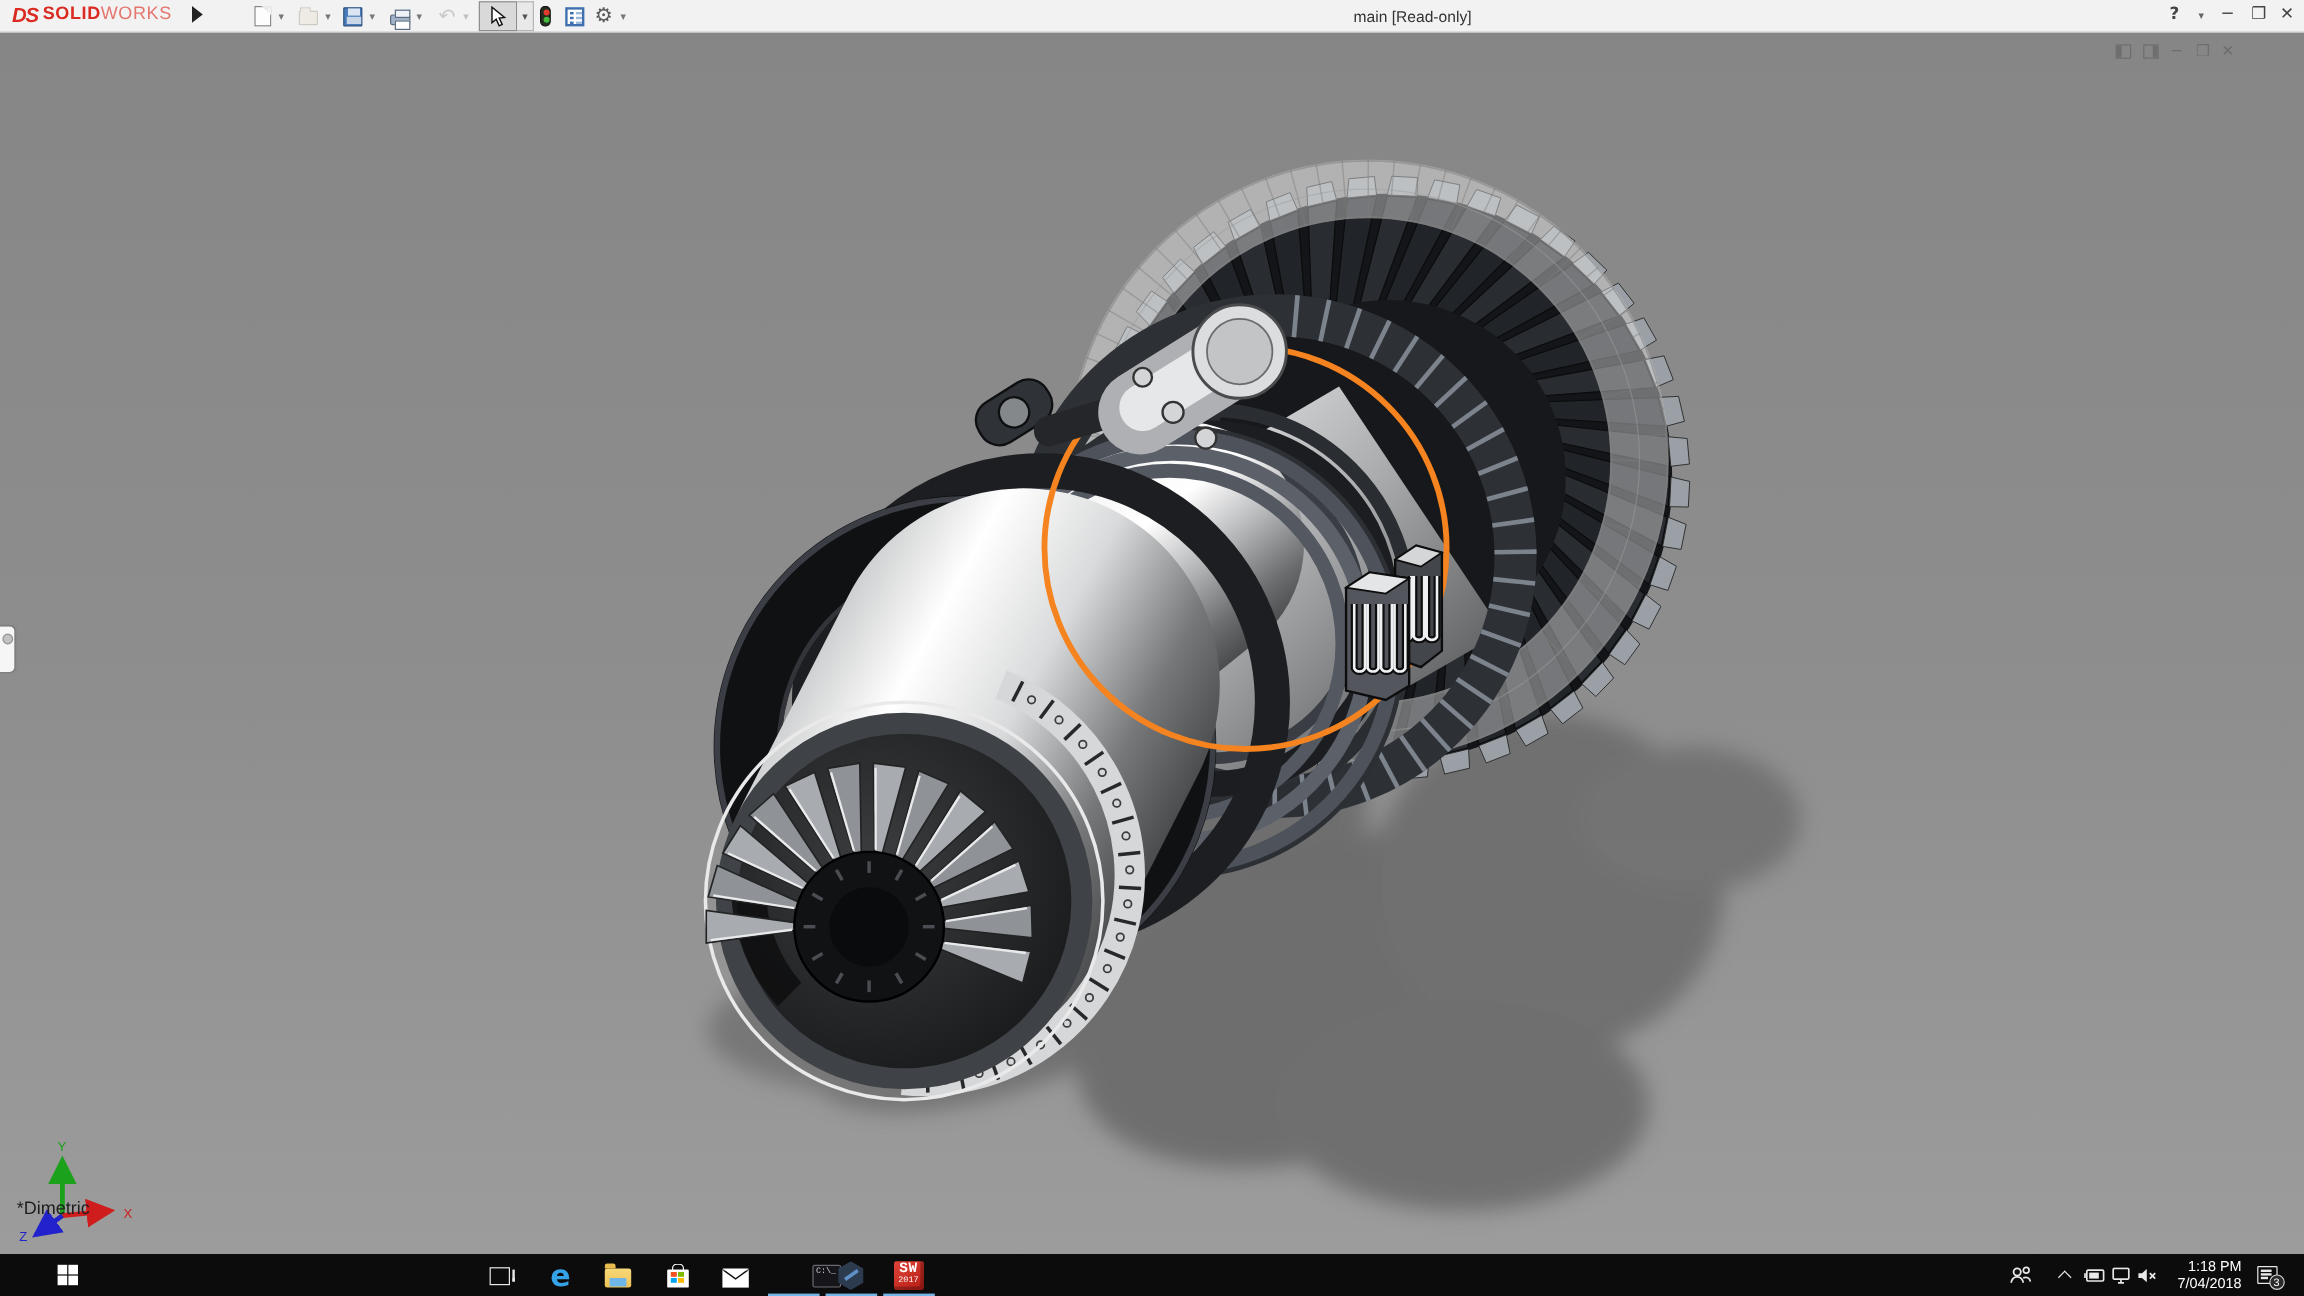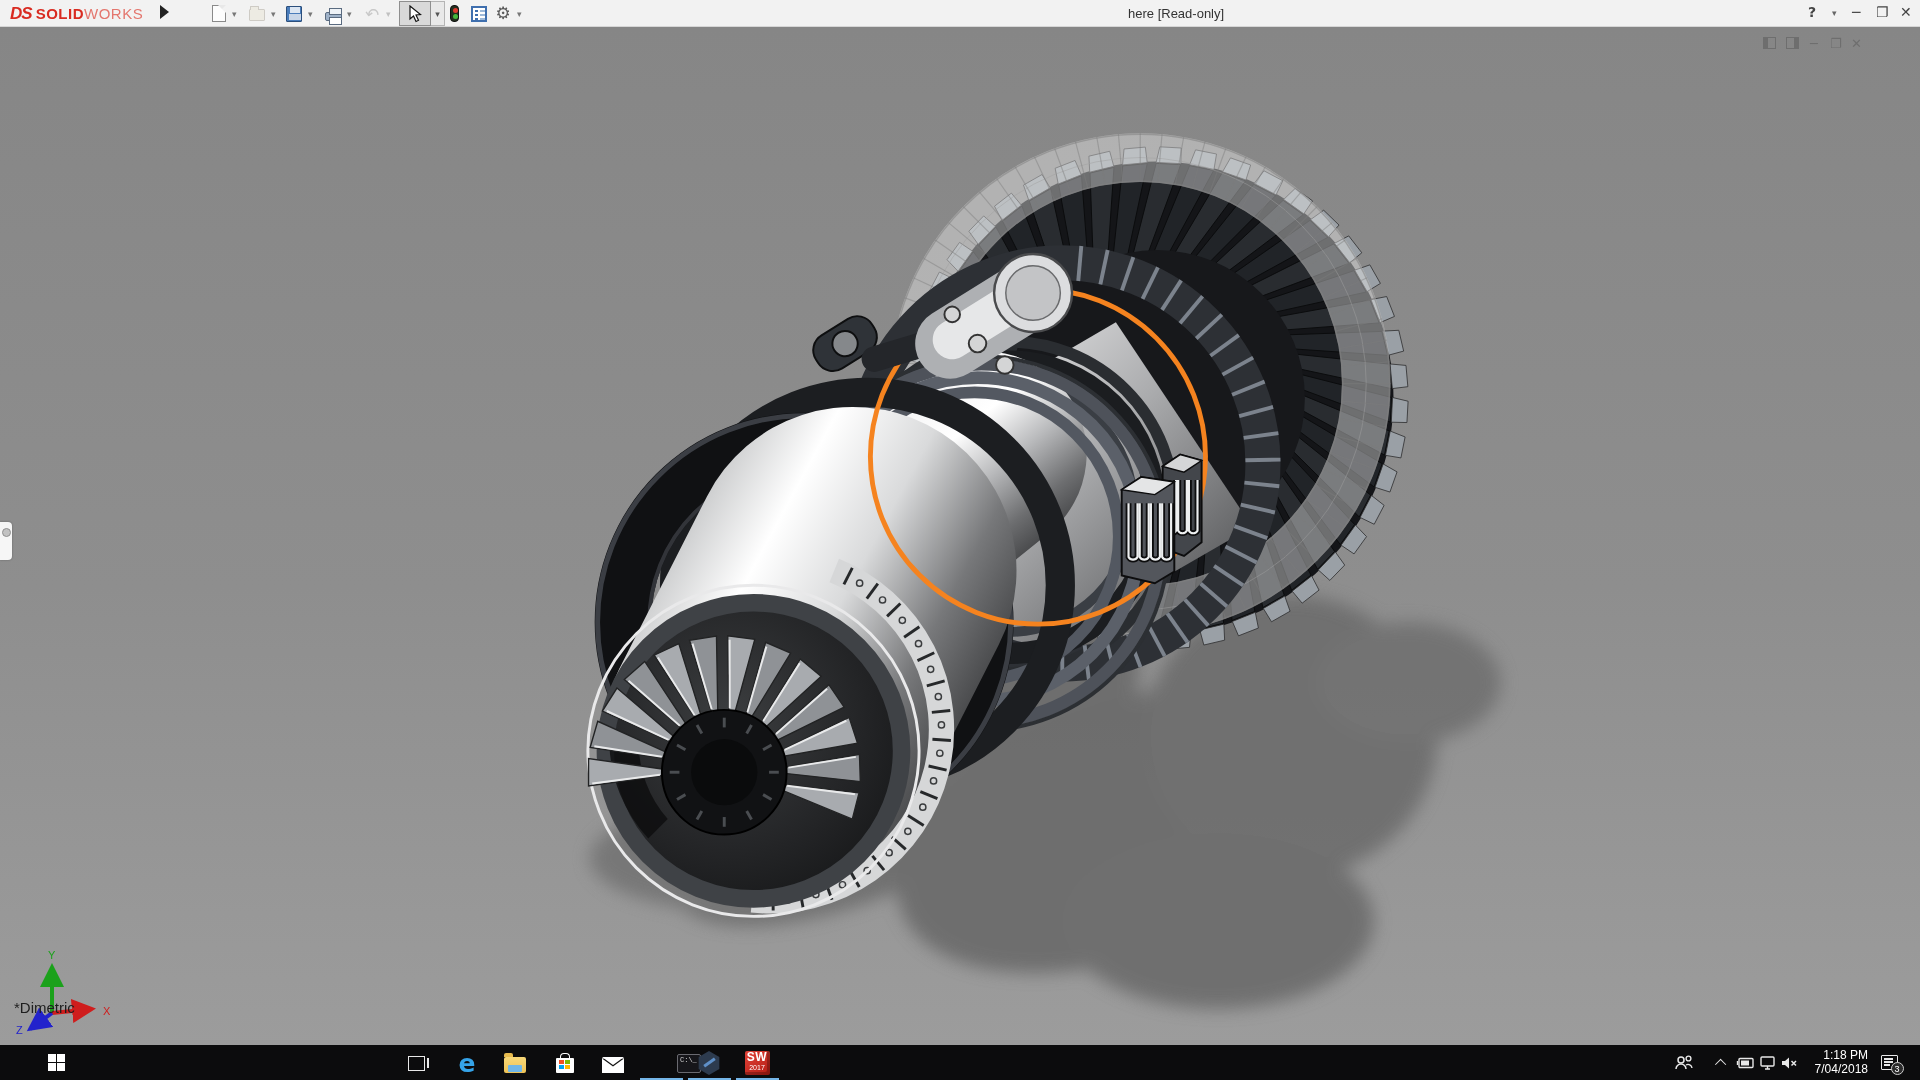--- a/index.html
+++ b/index.html
@@ -1,20 +1,20 @@
 <!DOCTYPE html>
 <html><head>
 <meta charset="utf-8">
 <style>
   * { margin:0; padding:0; box-sizing:border-box; }
   html,body { width:1920px; height:1080px; overflow:hidden; font-family:"Liberation Sans", sans-serif; background:#8a8a8a; }
 
   
   .titlebar { position:absolute; left:0; top:0; width:1920px; height:27px; background:#f2f2f2; border-bottom:1px solid #d6d6d6; z-index:50; }
-  .logo { position:absolute; left:10px; top:3px; height:21px; display:flex; align-items:center; }
+  .logo { position:absolute; left:10px; top:3px; height:21px; display:flex; align-items:flex-start; }
   .logo-mark { font-style:italic; font-weight:bold; font-size:17px; color:#d92b21; letter-spacing:-1px; margin-right:4px; }
   .logo-bold { font-weight:bold; font-size:15px; color:#d92b21; letter-spacing:0.5px; }
   .logo-light { font-weight:normal; font-size:15px; color:#e4766e; letter-spacing:0.5px; }
   .flyout-arrow { position:absolute; left:160px; top:5px; width:0; height:0; border-left:9px solid #222; border-top:7px solid transparent; border-bottom:7px solid transparent; cursor:pointer; }
   .tb-icon { position:absolute; top:3px; width:22px; height:21px; display:flex; align-items:center; justify-content:center; cursor:pointer; }
   .tb-dd { position:absolute; top:9px; font-size:9px; color:#777; cursor:pointer; }
   .disabled { opacity:0.4; }
   
   .ico-page { width:14px; height:17px; background:#fdfdfd; border:1px solid #8a8a8a; position:relative; }
   .ico-page::after { content:""; position:absolute; right:-1px; top:-1px; border:4px solid; border-color:#e8e8e8 #f2f2f2 transparent transparent; }
@@ -78,21 +78,21 @@
   .ico-xfolder::after { content:""; position:absolute; left:4px; bottom:1px; width:14px; height:7px; background:#6fb6e8; border-radius:1px; }
   .ico-store { width:18px; height:15px; background:#fff; border-radius:1px; position:relative; margin-top:5px; }
   .ico-store::before { content:""; position:absolute; left:4px; top:-5px; width:8px; height:5px; border:1.5px solid #fff; border-bottom:none; border-radius:4px 4px 0 0; }
   .store-grid { position:absolute; left:3px; top:2px; width:12px; height:11px; display:grid; grid-template-columns:5px 5px; grid-template-rows:4px 4px; gap:1px; }
   .ico-mail { width:22px; height:15px; background:#fff; position:relative; margin-top:5px; }
   .ico-mail::before { content:""; position:absolute; left:0; top:0; border-left:11px solid transparent; border-right:11px solid transparent; border-top:9px solid #111; transform:scaleY(.9); }
   .ico-mail::after { content:""; position:absolute; left:0; top:-1px; border-left:11px solid transparent; border-right:11px solid transparent; border-top:8px solid #fff; }
   .ico-cmd { width:24px; height:19px; background:#16161a; border:1px solid #6a6a70; border-radius:2px; color:#d8d8d8; font-size:7px; font-family:"Liberation Mono", monospace; padding:1px 2px; }
   .ico-hex { width:23px; height:24px; background:#2d3b4e; clip-path:polygon(50% 0,95% 25%,95% 75%,50% 100%,5% 75%,5% 25%); position:relative; }
   .ico-hex::before { content:""; position:absolute; left:5px; top:10px; width:13px; height:3px; background:#5f90c8; transform:rotate(-35deg); }
-  .ico-sw { width:25px; height:24px; background:linear-gradient(145deg,#e04338,#b51c14); border-radius:2px; color:#fff; text-align:center; position:relative; box-shadow:inset -3px -3px 0 rgba(0,0,0,.25); }
+  .ico-sw { width:25px; height:24px; background:linear-gradient(145deg,#e04338,#b51c14); border-radius:2px; color:#fff; text-align:center; position:relative; box-shadow:inset -3px -3px 0 rgba(0,0,0,.25);font-family:Liberation Mono, monospace; }
   .ico-sw .sw1 { font-size:12px; font-weight:bold; line-height:13px; letter-spacing:0.5px; }
   .ico-sw .sw2 { font-size:7px; line-height:7px; }
   
   .tray-item { position:absolute; top:0; height:35px; display:flex; align-items:center; justify-content:center; cursor:pointer; color:#eee; }
   .chevron { width:8px; height:8px; border-left:1.8px solid #e8e8e8; border-top:1.8px solid #e8e8e8; transform:rotate(45deg) translateY(2px); }
   .clock { position:absolute; right:52px; top:3px; width:70px; text-align:right; color:#fff; font-size:12px; line-height:14px; cursor:pointer; }
   .action-ico { width:17px; height:15px; border:1.6px solid #e8e8e8; border-radius:1px; position:relative; }
   .action-ico i { position:absolute; left:2px; width:9px; height:1.6px; background:#e8e8e8; }
   .badge { position:absolute; right:-7px; bottom:-6px; width:13px; height:13px; border-radius:50%; background:#2b2b2b; border:1px solid #cfcfcf; color:#fff; font-size:9px; line-height:12px; text-align:center; }
 </style>
@@ -143,21 +143,21 @@
         <i style="top:2px"></i>
         <i style="top:6px"></i>
         <i style="top:10px"></i>
       </div>
   </div>
   <div class="tb-icon" style="left:492px">
       <span class="ico-gear">⚙</span>
     </div>
   <span class="tb-dd" style="left:517px">▾</span>
 
-  <div class="doc-title">here [Read-only]</div>
+  <div class="doc-title">main [Read-only]</div>
 
   <span class="win-btn" style="left:1808px; font-weight:bold">?</span>
   <span class="help-dd" style="left:1832px">▾</span>
   <span class="win-btn" style="left:1852px">─</span>
   <span class="win-btn" style="left:1876px">❐</span>
   <span class="win-btn" style="left:1900px">✕</span>
 </div>
 
 <div class="viewport">
   <svg class="scene" width="1920" height="1018" viewBox="0 27 1920 1045">

